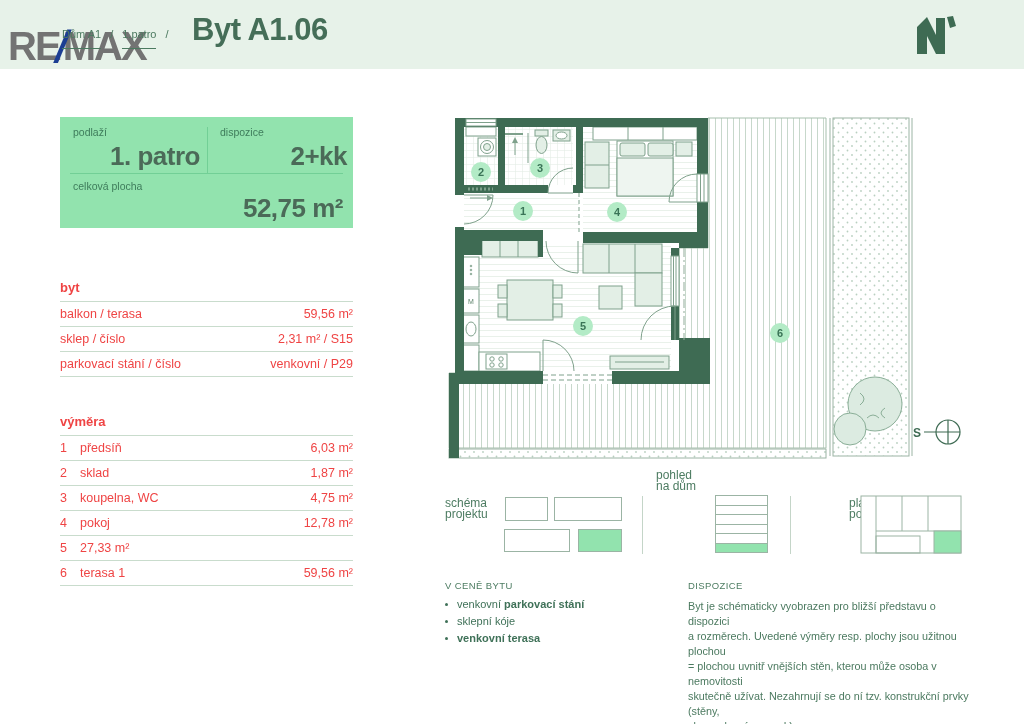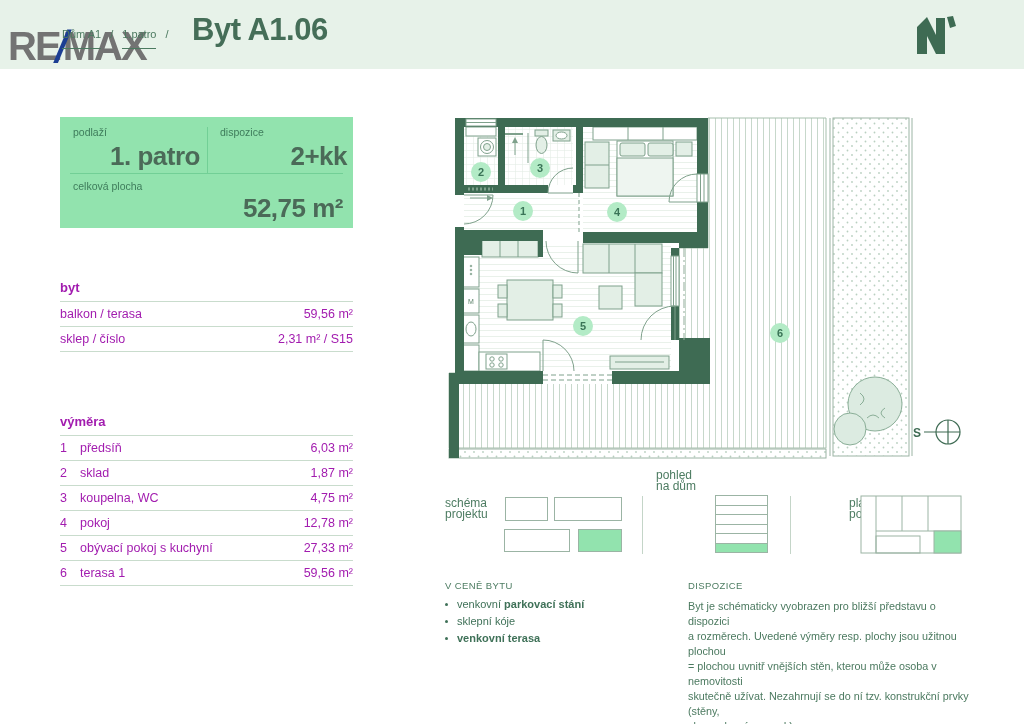--- a/index.html
+++ b/index.html
@@ -27,21 +27,21 @@
           background:#92e3ae; color:#3e7c5b; }
   .card .vline { position:absolute; left:147px; top:10px; width:1px; height:46px; background:#72cf96; }
   .card .hline { position:absolute; left:10px; right:10px; top:56px; height:1px; background:#72cf96; }
   .card .lab { position:absolute; font-size:10.5px; }
   .card .val { position:absolute; font-size:26px; font-weight:700; color:#4b6a58; letter-spacing:-0.5px; }
   .lab.l1 { left:13px; top:9px; } .val.v1 { left:0; top:24px; width:140px; text-align:right; }
   .lab.l2 { left:160px; top:9px; } .val.v2 { left:164px; top:24px; width:123px; text-align:right; }
   .lab.l3 { left:13px; top:63px; } .val.v3 { right:10px; top:76px; }
 
   
-  .side { position:absolute; left:60px; width:293px; color:#a21caf; }
+  .side { position:absolute; left:60px; width:293px; color:#ef4444; }
   .side .head { font-size:13px; font-weight:700; height:25px; line-height:22px;
                 border-bottom:1px solid #c9dccd; }
   .side .row { display:flex; align-items:center; height:25px;
                border-bottom:1px solid #c9dccd; font-size:12.5px; }
   .side .num { width:20px; flex:none; }
   .side .lbl { flex:1; }
   .side .val { flex:none; text-align:center; }
   .byt { top:277px; } .vymera { top:411px; }
 
   
@@ -100,20 +100,24 @@
   <div class="side byt">
     <div class="head">byt</div>
     <div class="row">
       <span class="lbl">balkon / terasa</span>
       <span class="val">59,56 m²</span>
     </div>
     <div class="row">
       <span class="lbl">sklep / číslo</span>
       <span class="val">2,31 m² / S15</span>
     </div>
+    <div class="row">
+      <span class="lbl">parkovací stání / číslo</span>
+      <span class="val">venkovní / P29</span>
+    </div>
   </div>
 
   <div class="side vymera">
     <div class="head">výměra</div>
     <div class="row">
       <span class="num">1</span>
       <span class="lbl">předsíň</span>
       <span class="val">6,03 m²</span>
     </div>
     <div class="row">
@@ -126,21 +130,20 @@
       <span class="lbl">koupelna, WC</span>
       <span class="val">4,75 m²</span>
     </div>
     <div class="row">
       <span class="num">4</span>
       <span class="lbl">pokoj</span>
       <span class="val">12,78 m²</span>
     </div>
     <div class="row">
       <span class="num">5</span>
-      <span class="lbl">obývací pokoj s kuchyní</span>
       <span class="val">27,33 m²</span>
     </div>
     <div class="row">
       <span class="num">6</span>
       <span class="lbl">terasa 1</span>
       <span class="val">59,56 m²</span>
     </div>
   </div>
 
   <svg style="position:absolute; left:445px; top:108px;" width="525" height="362" viewBox="0 0 525 362">

